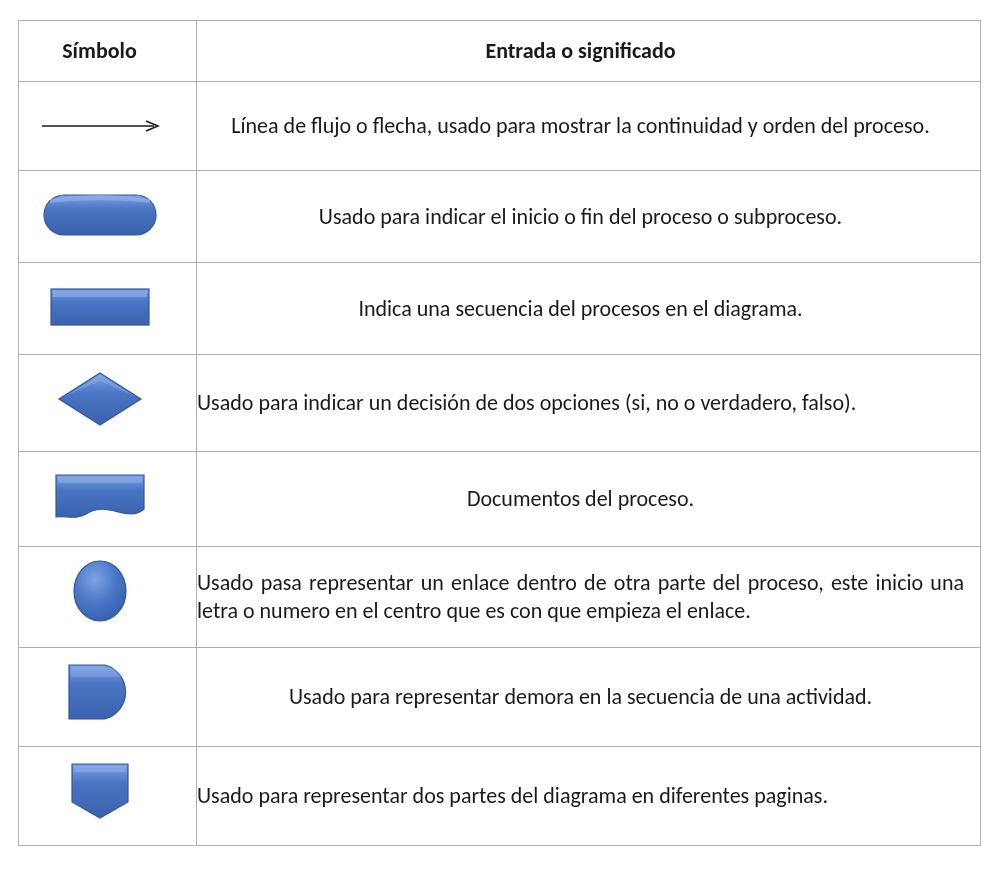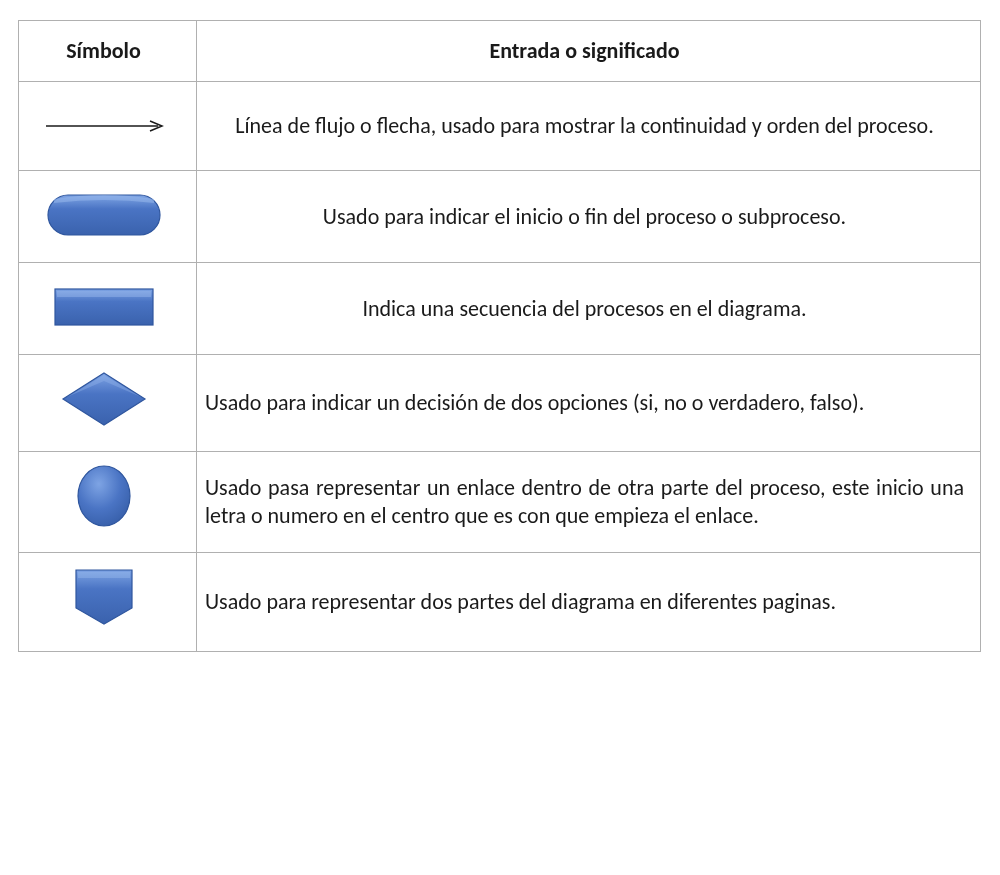--- a/index.html
+++ b/index.html
@@ -16,21 +16,21 @@
   }
   table.symbols {
     border-collapse: collapse;
     width: 962px;
     table-layout: fixed;
   }
   table.symbols col.col-sym { width: 178px; }
   table.symbols col.col-desc { width: 784px; }
   table.symbols th, table.symbols td {
     border: 1px solid #b0b0b0;
-    padding: 14px 16px 14px 8px;
+    padding: 14px 16px 14px 0;
     font-size: 22px;
     line-height: 1.28;
     vertical-align: middle;
   }
   table.symbols th {
     font-weight: 700;
     text-align: center;
     padding-top: 16px;
     padding-bottom: 16px;
   }
@@ -137,39 +137,75 @@
               </defs>
               <polygon points="45,4 86,30 45,56 4,30" fill="url(#gradDia)" stroke="#2f569e" stroke-width="1.2"></polygon>
               <polygon points="45,6 82,28 45,12 8,28" fill="#9bbbee" opacity="0.35"></polygon>
             </svg>
           </span>
         </td>
         <td class="desc-cell" data-justify="true">Usado para indicar un decisión de dos opciones (si, no o verdadero, falso).</td>
       </tr>
 
 
+      <tr>
+        <td class="sym-cell">
+          <span class="sym">
+            <svg width="104" height="58" viewBox="0 0 104 58">
+              <defs>
+                <linearGradient id="gradDoc" x1="0" y1="0" x2="0" y2="1">
+                  <stop offset="0%" stop-color="#7ea4e4"></stop>
+                  <stop offset="35%" stop-color="#4a74c4"></stop>
+                  <stop offset="100%" stop-color="#3a62ad"></stop>
+                </linearGradient>
+              </defs>
+              <path d="M8 8 H96 V42 C80 56, 60 34, 40 46 C28 54, 16 48, 8 50 Z" fill="url(#gradDoc)" stroke="#2f569e" stroke-width="1.2"></path>
+              <rect x="10" y="10" width="84" height="6" fill="#9bbbee" opacity="0.4"></rect>
+            </svg>
+          </span>
+        </td>
+        <td class="desc-cell" data-justify="false">Documentos  del proceso.</td>
+      </tr>
 
       <tr>
         <td class="sym-cell">
           <span class="sym">
             <svg width="70" height="70" viewBox="0 0 70 70">
               <defs>
                 <radialGradient id="gradCirc" cx="40%" cy="30%" r="70%">
                   <stop offset="0%" stop-color="#7ea4e4"></stop>
                   <stop offset="60%" stop-color="#4a74c4"></stop>
                   <stop offset="100%" stop-color="#3a62ad"></stop>
                 </radialGradient>
               </defs>
               <ellipse cx="35" cy="35" rx="26" ry="30" fill="url(#gradCirc)" stroke="#2f569e" stroke-width="1.2"></ellipse>
             </svg>
           </span>
         </td>
         <td class="desc-cell" data-justify="true">Usado pasa representar un enlace dentro de otra parte del proceso, este inicio una letra o numero en el centro que es con que empieza el enlace.</td>
       </tr>
 
+      <tr>
+        <td class="sym-cell">
+          <span class="sym">
+            <svg width="90" height="66" viewBox="0 0 90 66">
+              <defs>
+                <linearGradient id="gradDelay" x1="0" y1="0" x2="0" y2="1">
+                  <stop offset="0%" stop-color="#7ea4e4"></stop>
+                  <stop offset="35%" stop-color="#4a74c4"></stop>
+                  <stop offset="100%" stop-color="#3a62ad"></stop>
+                </linearGradient>
+              </defs>
+              <path d="M14 6 H50 A28 28 0 0 1 50 60 H14 Z" fill="url(#gradDelay)" stroke="#2f569e" stroke-width="1.2"></path>
+              <path d="M16 8 H50 A26 26 0 0 1 70 18 L16 18 Z" fill="#9bbbee" opacity="0.3"></path>
+            </svg>
+          </span>
+        </td>
+        <td class="desc-cell" data-justify="false">Usado para representar demora en la secuencia de una actividad.</td>
+      </tr>
 
       <tr>
         <td class="sym-cell">
           <span class="sym">
             <svg width="80" height="66" viewBox="0 0 80 66">
               <defs>
                 <linearGradient id="gradOff" x1="0" y1="0" x2="0" y2="1">
                   <stop offset="0%" stop-color="#7ea4e4"></stop>
                   <stop offset="35%" stop-color="#4a74c4"></stop>
                   <stop offset="100%" stop-color="#3a62ad"></stop>

